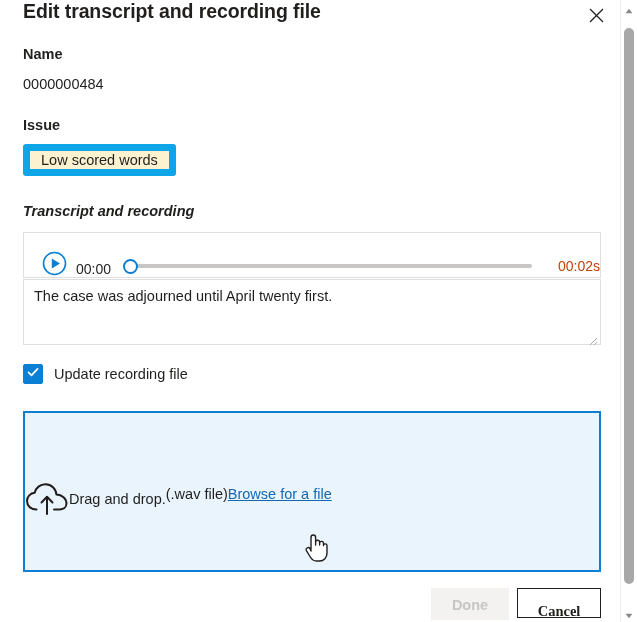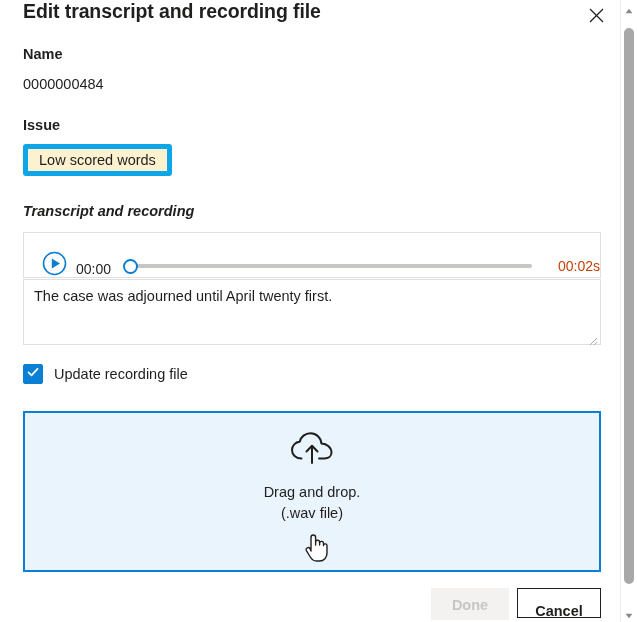--- a/index.html
+++ b/index.html
@@ -68,21 +68,21 @@
   #name-value { top: 76px; }
   #issue-label { top: 117px; }
 
   .issue-badge {
     position: absolute;
     left: 23px; top: 144px;
     height: 32px;
     padding: 0 11px;
     display: flex; align-items: center;
     background: #fdf2d0;
-    border: 5px solid #0ea5e9;
+    border: 7px solid #0ea5e9;
     border-radius: 3px;
     font-size: 14.5px;
     color: #201f1e;
     white-space: nowrap;
   }
 
   #transcript-label { top: 203px; font-style: italic; }
 
   
   .player {
@@ -189,21 +189,21 @@
   }
 
   
   .dropzone {
     position: absolute;
     left: 23px; top: 411px;
     width: 578px; height: 161px;
     background: #eaf4fc;
     border: 2px solid #0b7fd4;
     display: flex;
-    flex-direction: column;
+    flex-direction: row;
     align-items: center;
     cursor: default;
   }
   .cloud-icon {
     margin-top: 18px;
   }
   .drop-line1 {
     margin-top: 15px;
     font-size: 14.5px;
     color: #201f1e;
@@ -243,21 +243,21 @@
     cursor: default;
     padding: 8px;
   }
   .btn-cancel {
     position: absolute;
     left: 517px; top: 588px;
     width: 84px; height: 24px;
     background: #ffffff;
     border: 1px solid #201f1e;
     color: #201f1e;
-    font-family: Liberation Sans, sans-serif;
+    font-family: Liberation Serif, serif;
     font-size: 14.5px;
     font-weight: bold;
     cursor: pointer;
     padding: 14px;
   }
 
   
   .scrollbar {
     position: absolute;
     right: 0; top: 0;
@@ -347,20 +347,21 @@
   <div class="dropzone">
     <span class="cloud-icon">
       <svg width="44" height="34" viewBox="0 0 44 34">
         <path d="M11.5 27.5 C5.7 27.5 2 23.6 2 19 C2 14.6 5.4 11 9.7 10.7 C10.8 5.8 15.2 2.2 20.5 2.2 C26.3 2.2 31 6.7 31.4 12.4 C37 12.6 41.5 16.6 41.5 21.6 C41.5 25.3 38.2 27.5 34.5 27.5 L29 27.5" fill="none" stroke="#201f1e" stroke-width="2" stroke-linecap="round" stroke-linejoin="round"></path>
         <line x1="22" y1="32" x2="22" y2="15" stroke="#201f1e" stroke-width="2" stroke-linecap="round"></line>
         <polyline points="16.5,20.5 22,14.8 27.5,20.5" fill="none" stroke="#201f1e" stroke-width="2" stroke-linecap="round" stroke-linejoin="round"></polyline>
       </svg>
     </span>
     <div class="drop-line1">Drag and drop.</div>
     <div class="drop-line2">(.wav file)</div>
+    <a class="browse-link">Browse for a file</a>
   </div>
 
   <span class="mouse-cursor">
     <svg width="26" height="32" viewBox="0 0 26 32">
       <path d="M8 20 L8 6.5 C8 5 9 4 10.3 4 C11.6 4 12.6 5 12.6 6.5 L12.6 14 L12.6 11.3 C12.6 10.1 13.5 9.3 14.6 9.3 C15.7 9.3 16.6 10.1 16.6 11.3 L16.6 14 L16.6 12.4 C16.6 11.2 17.5 10.4 18.6 10.4 C19.7 10.4 20.5 11.2 20.5 12.4 L20.5 14.6 C20.5 13.6 21.3 12.9 22.2 12.9 C23.2 12.9 24 13.6 24 14.6 L24 22 C24 26.5 21 30 16.5 30 L13.5 30 C10.5 30 8.8 28.5 7.3 26 L3.4 19.6 C2.8 18.5 3.2 17.3 4.3 16.8 C5.3 16.3 6.4 16.7 7 17.6 Z" fill="#ffffff" stroke="#201f1e" stroke-width="1.4" stroke-linejoin="round"></path>
     </svg>
   </span>
 
   <button class="btn-done" disabled="">Done</button>
   <button class="btn-cancel">Cancel</button>

